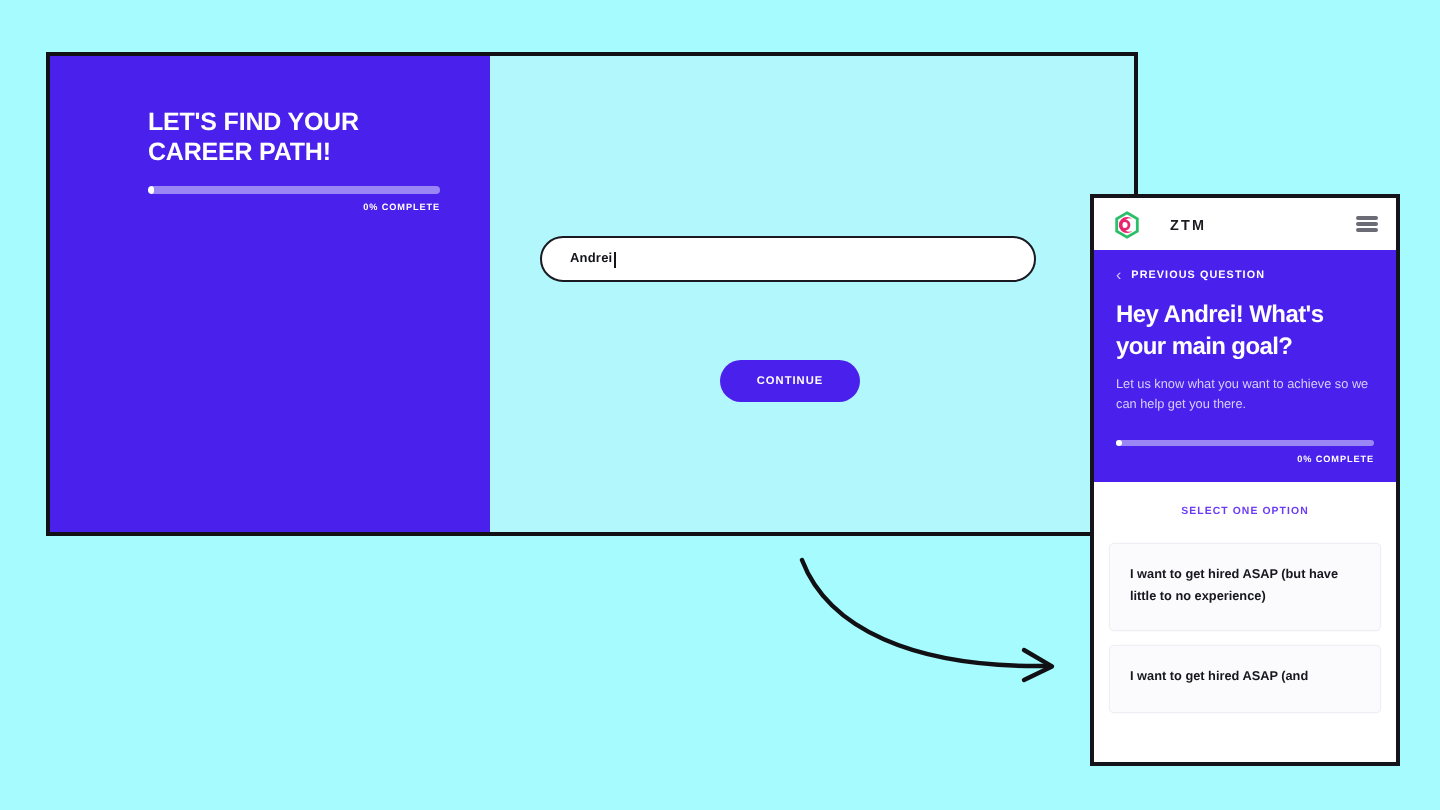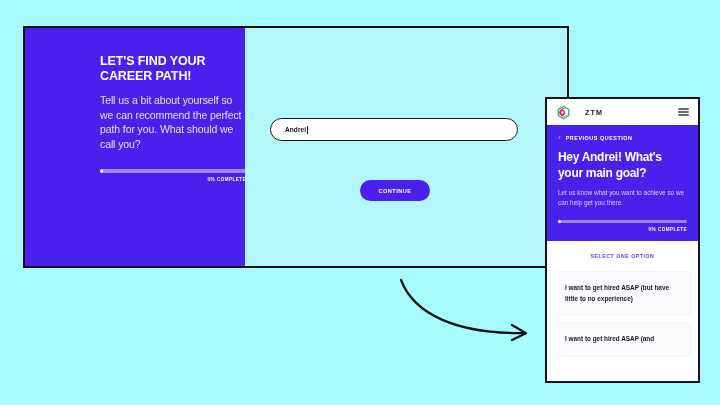--- a/index.html
+++ b/index.html
@@ -23,21 +23,20 @@
   #left-panel {
     width: 220px; height: 100%;
     background: #4a20ec;
     position: relative;
     flex: 0 0 220px;
   }
   #left-inner {
     position: absolute;
     left: 49px; top: 26px;
     width: 148px;
-    margin-left: 26px;
   }
   #hero-title {
     color: #ffffff;
     font-size: 12.5px;
     font-weight: bold;
     line-height: 15px;
     letter-spacing: -0.1px;
     margin-bottom: 9px;
   }
   #hero-sub {
@@ -194,21 +193,20 @@
 </head>
 <body>
 
 <div id="stage">
 
   <div id="desktop-card">
 
     <div id="left-panel">
       <div id="left-inner">
         <div id="hero-title">LET'S FIND YOUR CAREER PATH!</div>
-        <div id="hero-sub">Tell us a bit about yourself so we can recommend the perfect path for you. What should we call you?</div>
         <div class="progress-track">
           <div class="progress-fill"></div>
         </div>
         <div class="progress-label">0% COMPLETE</div>
       </div>
     </div>
 
     <div id="right-panel">
       <div id="name-input" title="Your name">
         <span id="name-value">Andrei</span>

